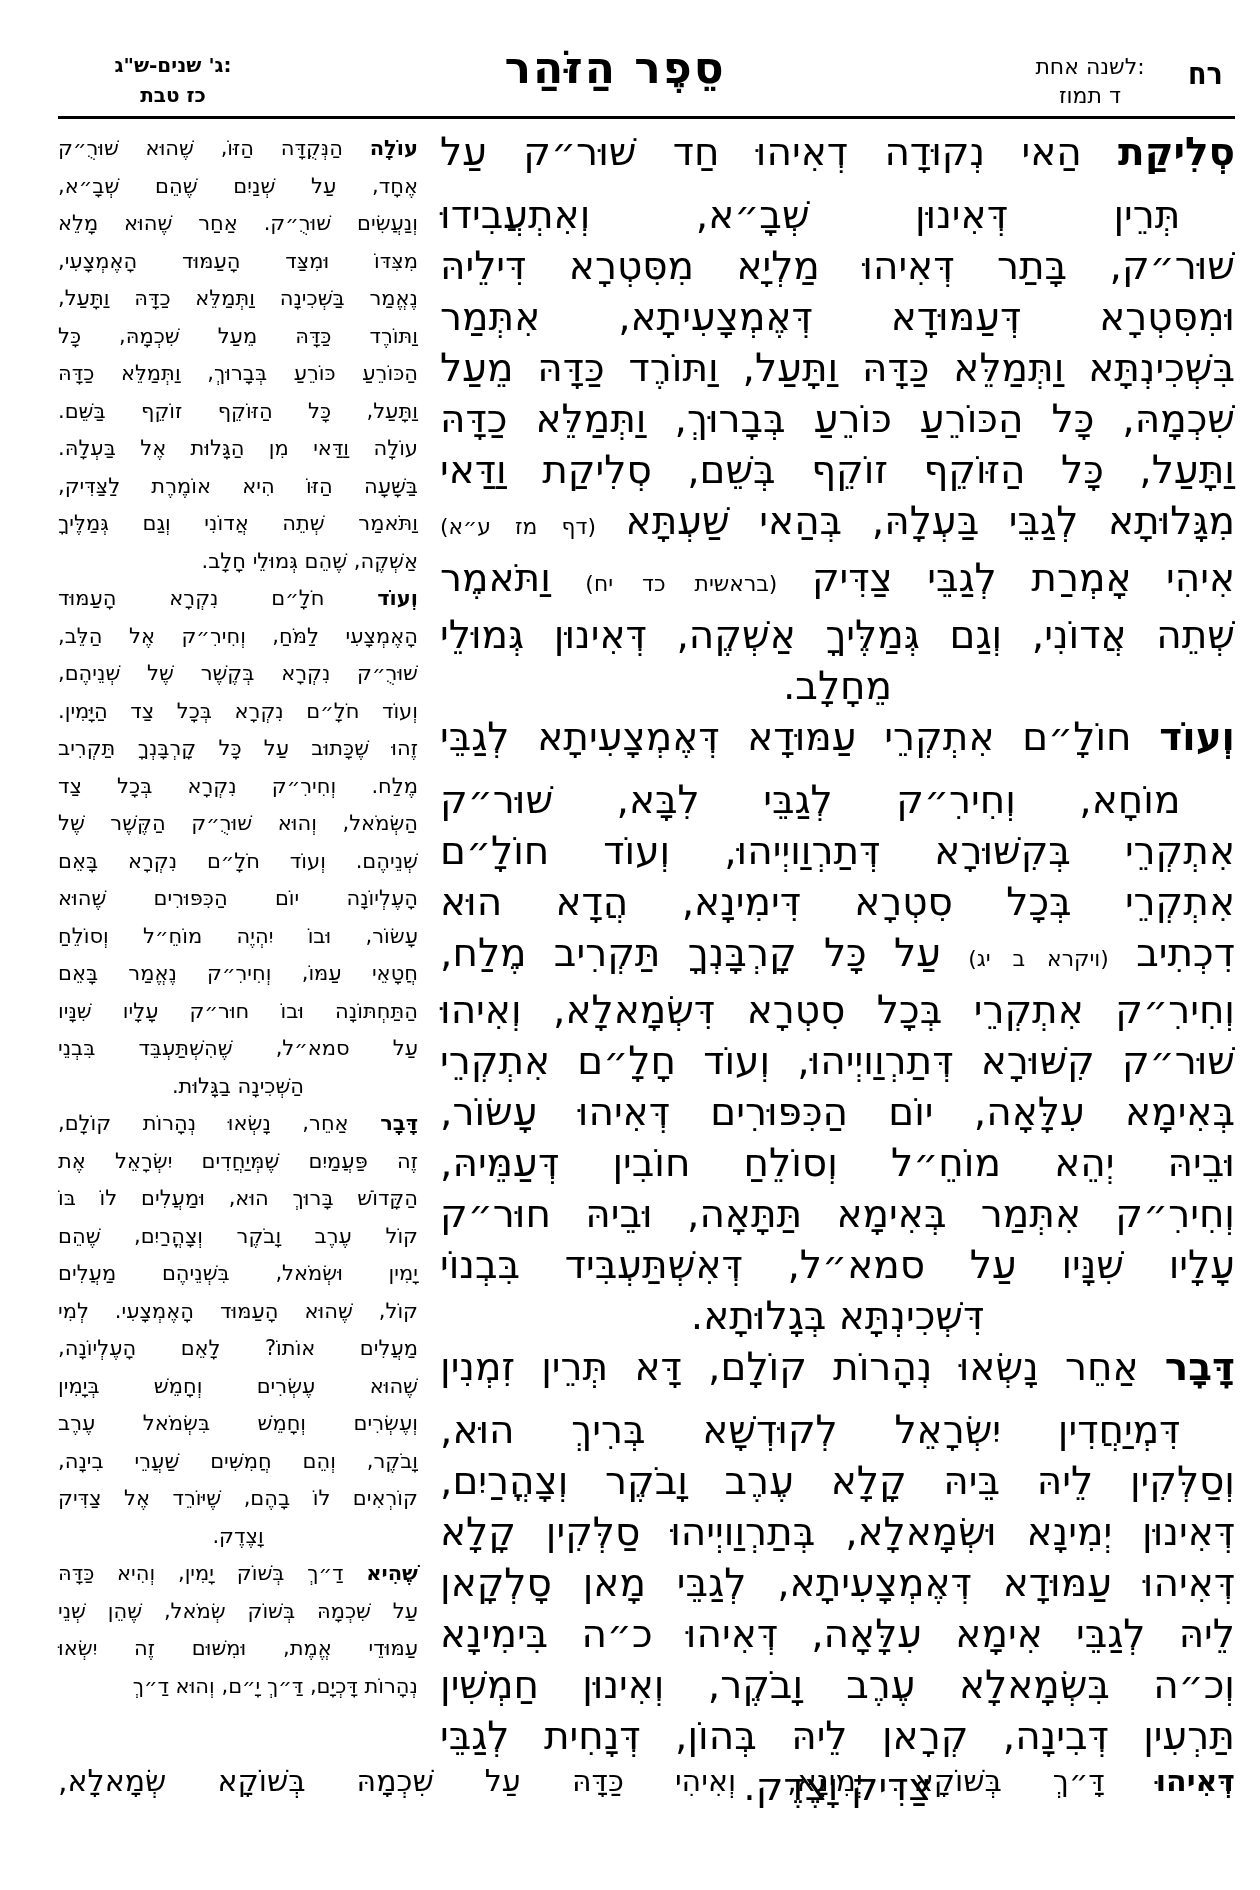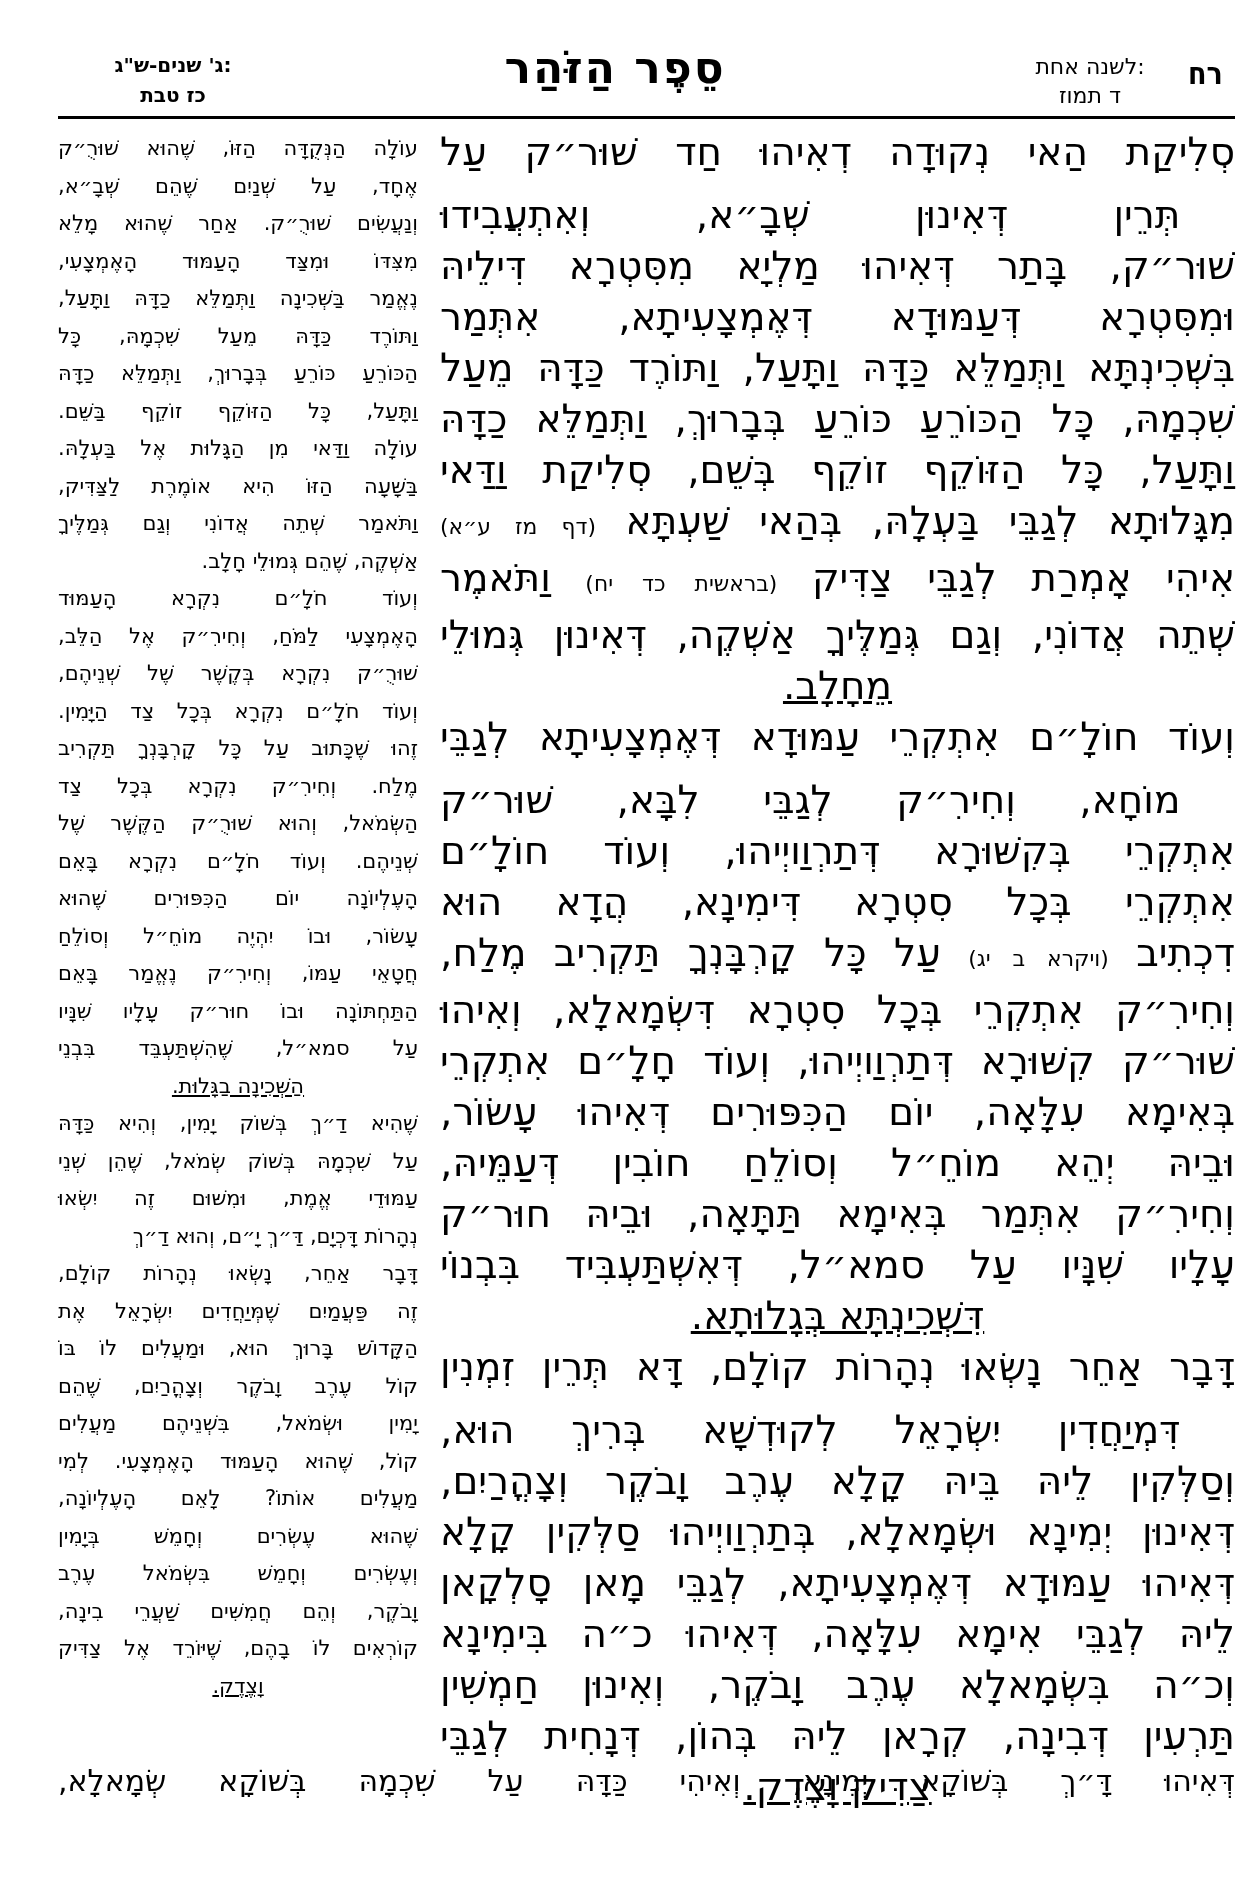--- a/index.html
+++ b/index.html
@@ -21,23 +21,23 @@
   .hdr-rule{position:absolute;top:116px;left:58px;width:1177px;border-top:3px solid #000;}
   
   .col{direction:rtl;position:absolute;}
   #left-col{top:130px;left:58px;width:360px;font-size:21px;line-height:37.5px;}
   #right-col{top:126px;left:440px;width:795px;font-size:39px;line-height:51px;}
   #footer-line{position:absolute;direction:rtl;top:1755px;left:58px;width:1177px;
     font-size:30px;line-height:51px;}
   .para{margin:0;}
   .line{text-align:justify;text-align-last:justify;white-space:normal;}
   .line.a-i{padding-right:1.4em;margin-top:12px;}
-  .line.a-c{text-align:center;text-align-last:center;text-decoration:underline;}
+  .line.a-c{text-align:center;text-align-last:center;}
   .line.a-e{text-align:right;text-align-last:right;}
-  .init{font-weight:normal;}
+  .init{font-weight:bold;}
   .ref{font-size:0.56em;}
 </style>
 </head>
 <body>
 
 <div class="hdr-left">
   <div>ג' שנים-ש"ג:</div>
   <div>כז טבת</div>
 </div>
 
@@ -77,38 +77,38 @@
       <div class="line a-j"><span class="seg">הַשְּׂמֹאל, וְהוּא שׁוּרֻ״ק הַקֶּשֶׁר שֶׁל</span></div>
       <div class="line a-j"><span class="seg">שְׁנֵיהֶם. וְעוֹד חֹלָ״ם נִקְרָא בָּאֵם</span></div>
       <div class="line a-j"><span class="seg">הָעֶלְיוֹנָה יוֹם הַכִּפּוּרִים שֶׁהוּא</span></div>
       <div class="line a-j"><span class="seg">עָשׂוֹר, וּבוֹ יִהְיֶה מוֹחֵ״ל וְסוֹלֵחַ</span></div>
       <div class="line a-j"><span class="seg">חֲטָאֵי עַמּוֹ, וְחִירִ״ק נֶאֱמַר בָּאֵם</span></div>
       <div class="line a-j"><span class="seg">הַתַּחְתּוֹנָה וּבוֹ חוּר״ק עָלָיו שִׁנָּיו</span></div>
       <div class="line a-j"><span class="seg">עַל סמא״ל, שֶׁהִשְׁתַּעְבֵּד בִּבְנֵי</span></div>
       <div class="line a-c"><span class="seg">הַשְּׁכִינָה בַגָּלוּת.</span></div>
     </div>
     <div class="para">
-      <div class="line a-j"><span class="init">שֶׁהִיא</span><span class="seg"> דַ״ךְ בְּשׁוֹק יָמִין, וְהִיא כַּדָּהּ</span></div>
-      <div class="line a-j"><span class="seg">עַל שִׁכְמָהּ בְּשׁוֹק שְׂמֹאל, שֶׁהֵן שְׁנֵי</span></div>
-      <div class="line a-j"><span class="seg">עַמּוּדֵי אֱמֶת, וּמִשּׁוּם זֶה יִשְׂאוּ</span></div>
-      <div class="line a-e"><span class="seg">נְהָרוֹת דָּכְיָם, דַּ״ךְ יָ״ם, וְהוּא דַ״ךְ</span></div>
-    </div>
-    <div class="para">
       <div class="line a-j"><span class="init">דָּבָר</span><span class="seg"> אַחֵר, נָשְׂאוּ נְהָרוֹת קוֹלָם,</span></div>
       <div class="line a-j"><span class="seg">זֶה פַּעֲמַיִם שֶׁמְּיַחֲדִים יִשְׂרָאֵל אֶת</span></div>
       <div class="line a-j"><span class="seg">הַקָּדוֹשׁ בָּרוּךְ הוּא, וּמַעֲלִים לוֹ בּוֹ</span></div>
       <div class="line a-j"><span class="seg">קוֹל עֶרֶב וָבֹקֶר וְצָהֳרַיִם, שֶׁהֵם</span></div>
       <div class="line a-j"><span class="seg">יָמִין וּשְׂמֹאל, בִּשְׁנֵיהֶם מַעֲלִים</span></div>
       <div class="line a-j"><span class="seg">קוֹל, שֶׁהוּא הָעַמּוּד הָאֶמְצָעִי. לְמִי</span></div>
       <div class="line a-j"><span class="seg">מַעֲלִים אוֹתוֹ? לָאֵם הָעֶלְיוֹנָה,</span></div>
       <div class="line a-j"><span class="seg">שֶׁהוּא עֶשְׂרִים וְחָמֵשׁ בְּיָמִין</span></div>
       <div class="line a-j"><span class="seg">וְעֶשְׂרִים וְחָמֵשׁ בִּשְׂמֹאל עֶרֶב</span></div>
       <div class="line a-j"><span class="seg">וָבֹקֶר, וְהֵם חֲמִשִּׁים שַׁעֲרֵי בִינָה,</span></div>
       <div class="line a-j"><span class="seg">קוֹרְאִים לוֹ בָהֶם, שֶׁיּוֹרֵד אֶל צַדִּיק</span></div>
       <div class="line a-c"><span class="seg">וָצֶדֶק.</span></div>
+    </div>
+    <div class="para">
+      <div class="line a-j"><span class="init">שֶׁהִיא</span><span class="seg"> דַ״ךְ בְּשׁוֹק יָמִין, וְהִיא כַּדָּהּ</span></div>
+      <div class="line a-j"><span class="seg">עַל שִׁכְמָהּ בְּשׁוֹק שְׂמֹאל, שֶׁהֵן שְׁנֵי</span></div>
+      <div class="line a-j"><span class="seg">עַמּוּדֵי אֱמֶת, וּמִשּׁוּם זֶה יִשְׂאוּ</span></div>
+      <div class="line a-e"><span class="seg">נְהָרוֹת דָּכְיָם, דַּ״ךְ יָ״ם, וְהוּא דַ״ךְ</span></div>
     </div>
   </div>
 <div id="right-col" class="col">
     <div class="para">
       <div class="line a-j"><span class="init">סְלִיקַת</span><span class="seg"> הַאי נְקוּדָה דְאִיהוּ חַד שׁוּר״ק עַל</span></div>
       <div class="line a-i"><span class="seg">תְּרֵין דְּאִינוּן שְׁבָ״א, וְאִתְעֲבִידוּ</span></div>
       <div class="line a-j"><span class="seg">שׁוּר״ק, בָּתַר דְּאִיהוּ מַלְיָא מִסִּטְרָא דִּילֵיהּ</span></div>
       <div class="line a-j"><span class="seg">וּמִסִּטְרָא דְּעַמּוּדָא דְּאֶמְצָעִיתָא, אִתְּמַר</span></div>
       <div class="line a-j"><span class="seg">בִּשְׁכִינְתָּא וַתְּמַלֵּא כַּדָּהּ וַתָּעַל, וַתּוֹרֶד כַּדָּהּ מֵעַל</span></div>
       <div class="line a-j"><span class="seg">שִׁכְמָהּ, כָּל הַכּוֹרֵעַ כּוֹרֵעַ בְּבָרוּךְ, וַתְּמַלֵּא כַדָּהּ</span></div>

